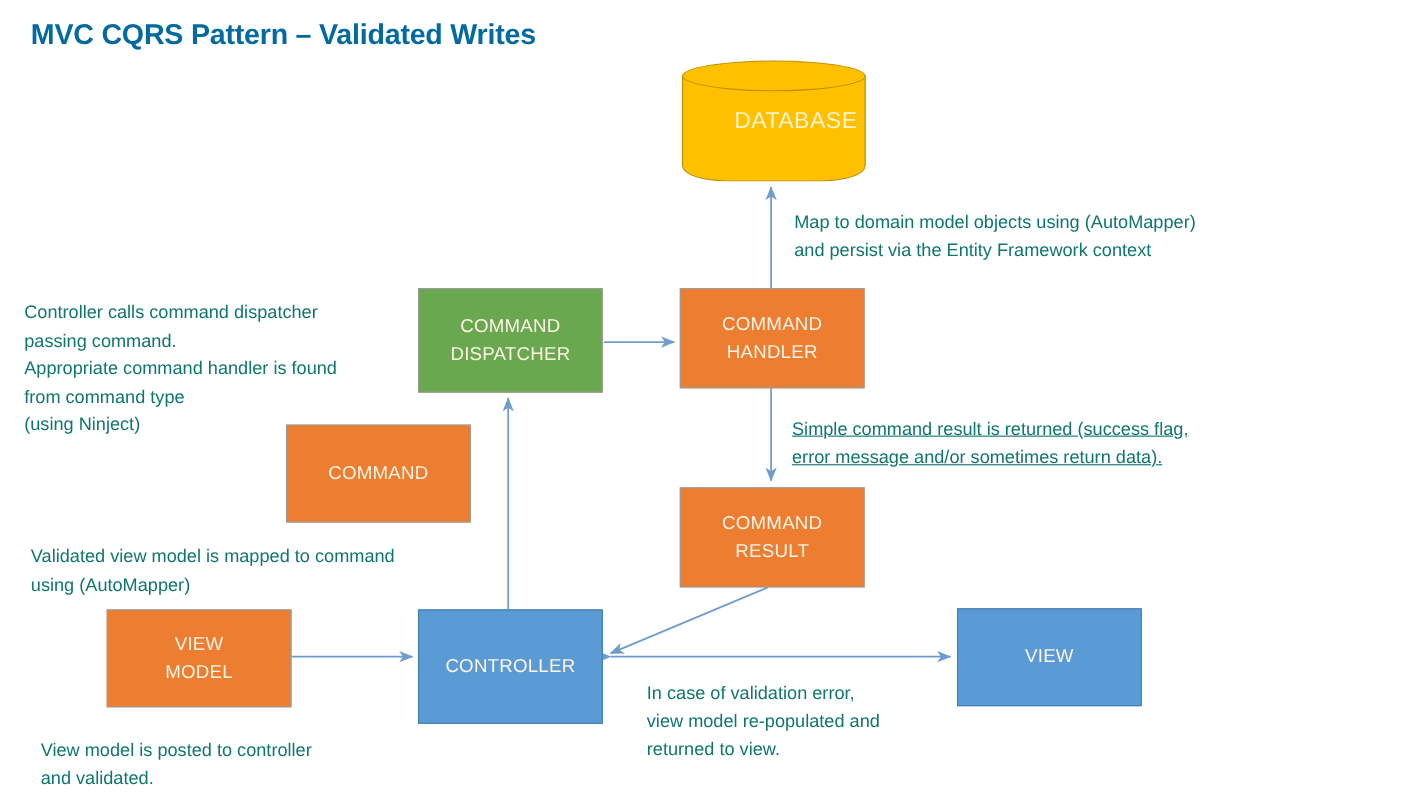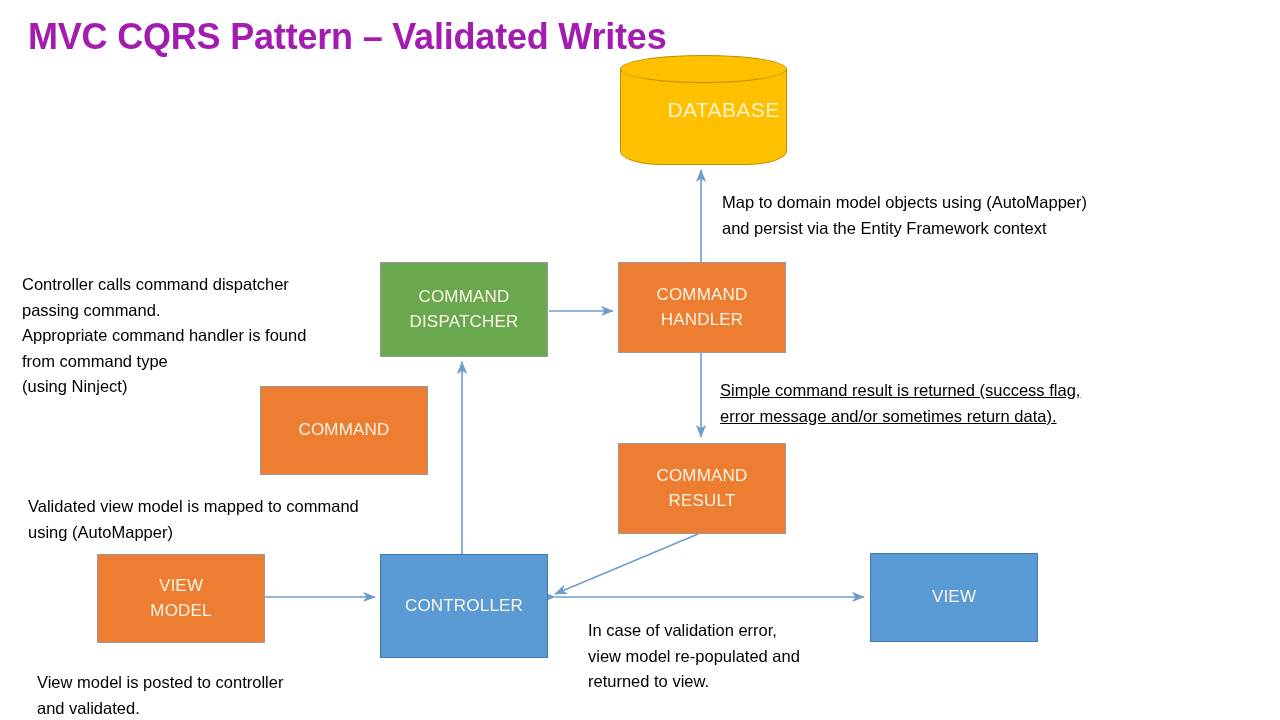--- a/index.html
+++ b/index.html
@@ -14,23 +14,23 @@
     position: relative;
     width: 1280px;
     height: 720px;
     background: #ffffff;
     overflow: hidden;
   }
   #title {
     position: absolute;
     left: 28px;
     top: 16px;
-    font-size: 36px;
+    font-size: 26px;
     font-weight: bold;
-    color: #a21caf;
+    color: #0369a1;
     letter-spacing: -0.2px;
     white-space: nowrap;
   }
   .node {
     position: absolute;
     box-sizing: border-box;
     border: 1px solid #9a9a9a;
     display: flex;
     flex-direction: column;
     align-items: center;
@@ -95,21 +95,21 @@
     justify-content: center;
     color: #fff3cc;
     font-size: 21px;
     letter-spacing: 0.4px;
     padding-left: 20px;
   }
   .note {
     position: absolute;
     font-size: 16.5px;
     line-height: 1.55;
-    color: #000000;
+    color: #0f766e;
     white-space: pre-line;
   }
   svg.arrows {
     position: absolute;
     left: 0;
     top: 0;
     width: 1280px;
     height: 720px;
     pointer-events: none;
   }

